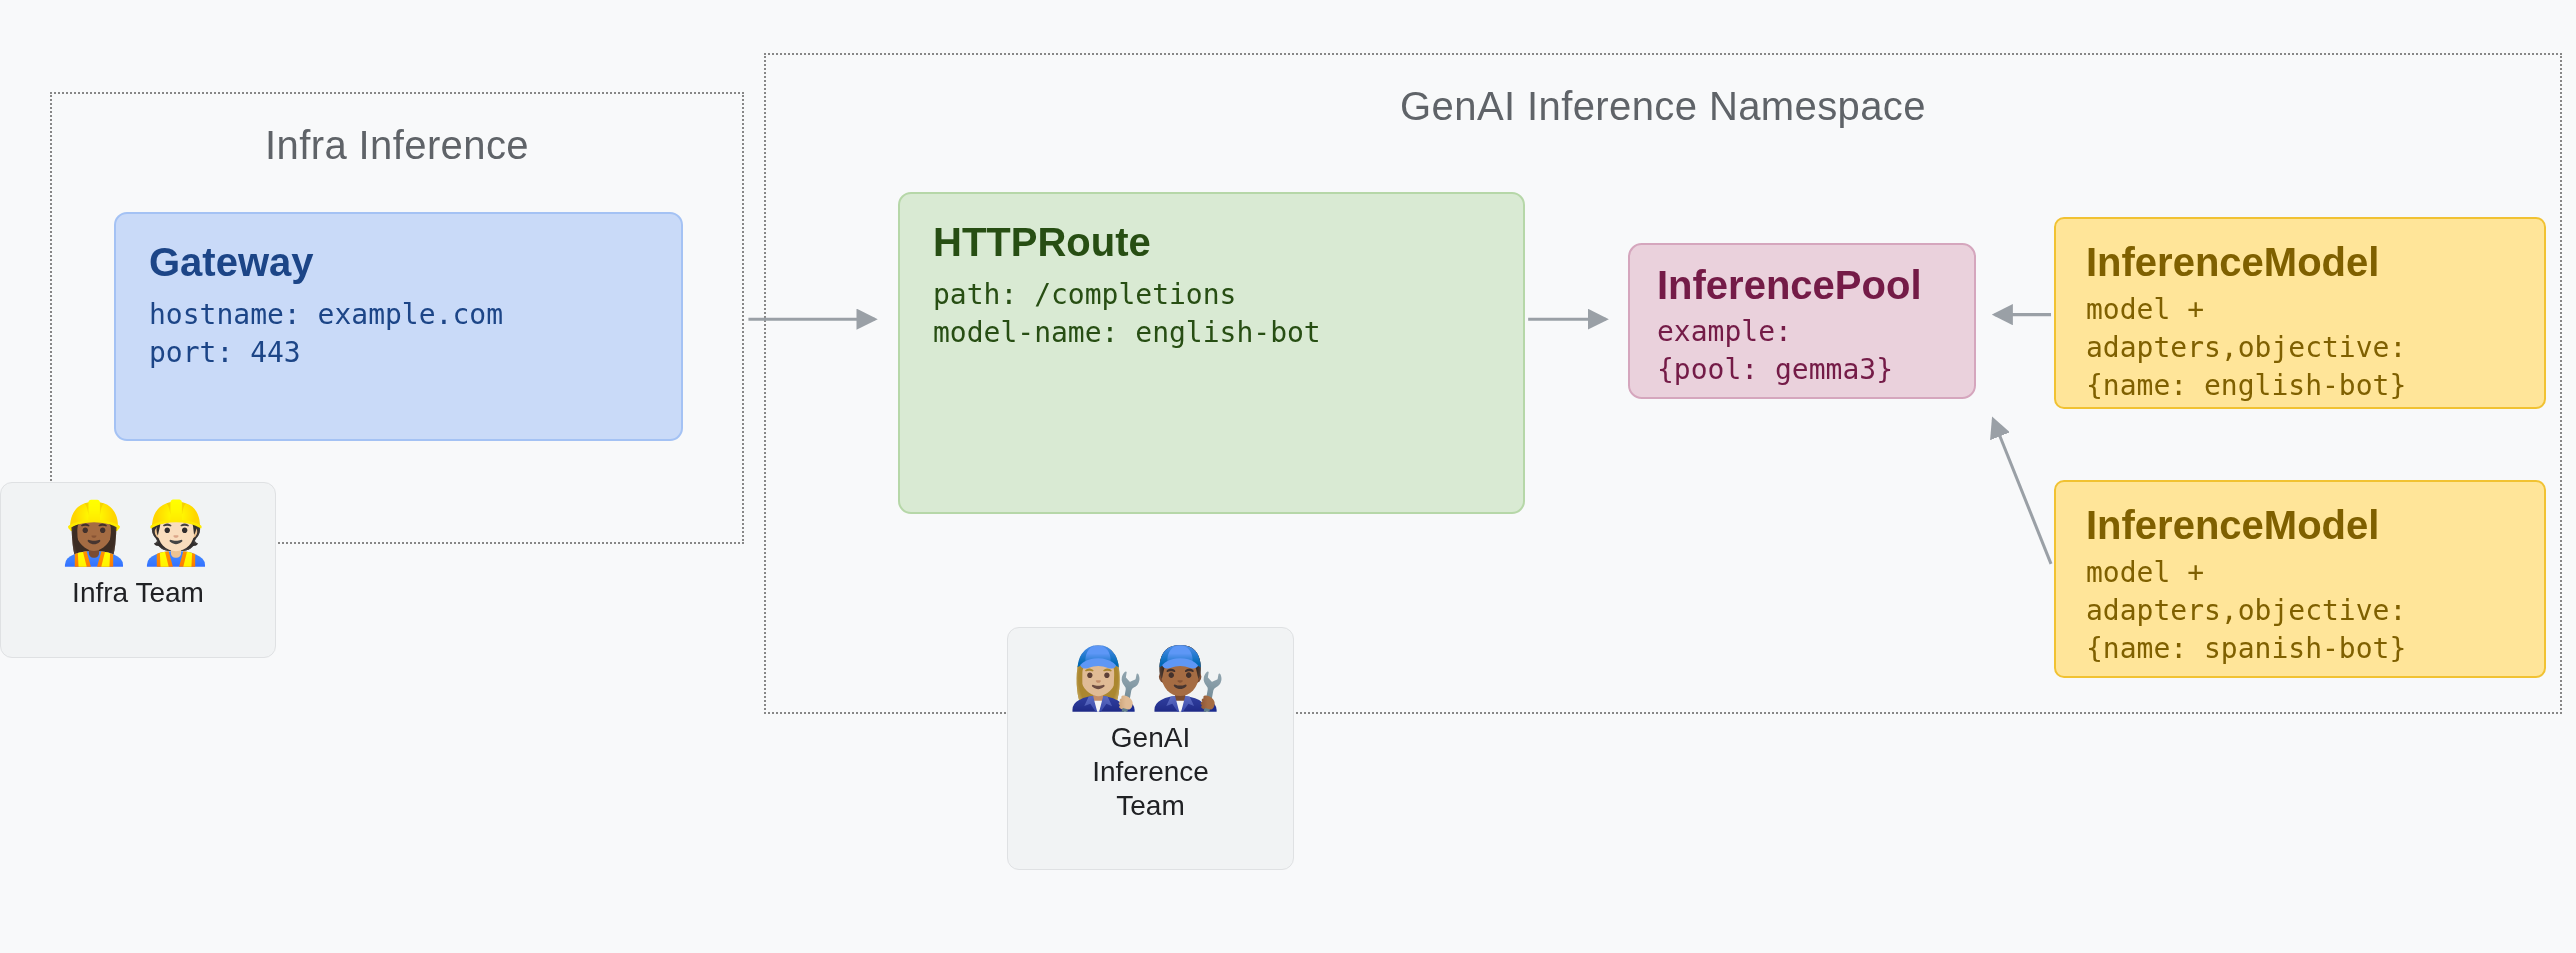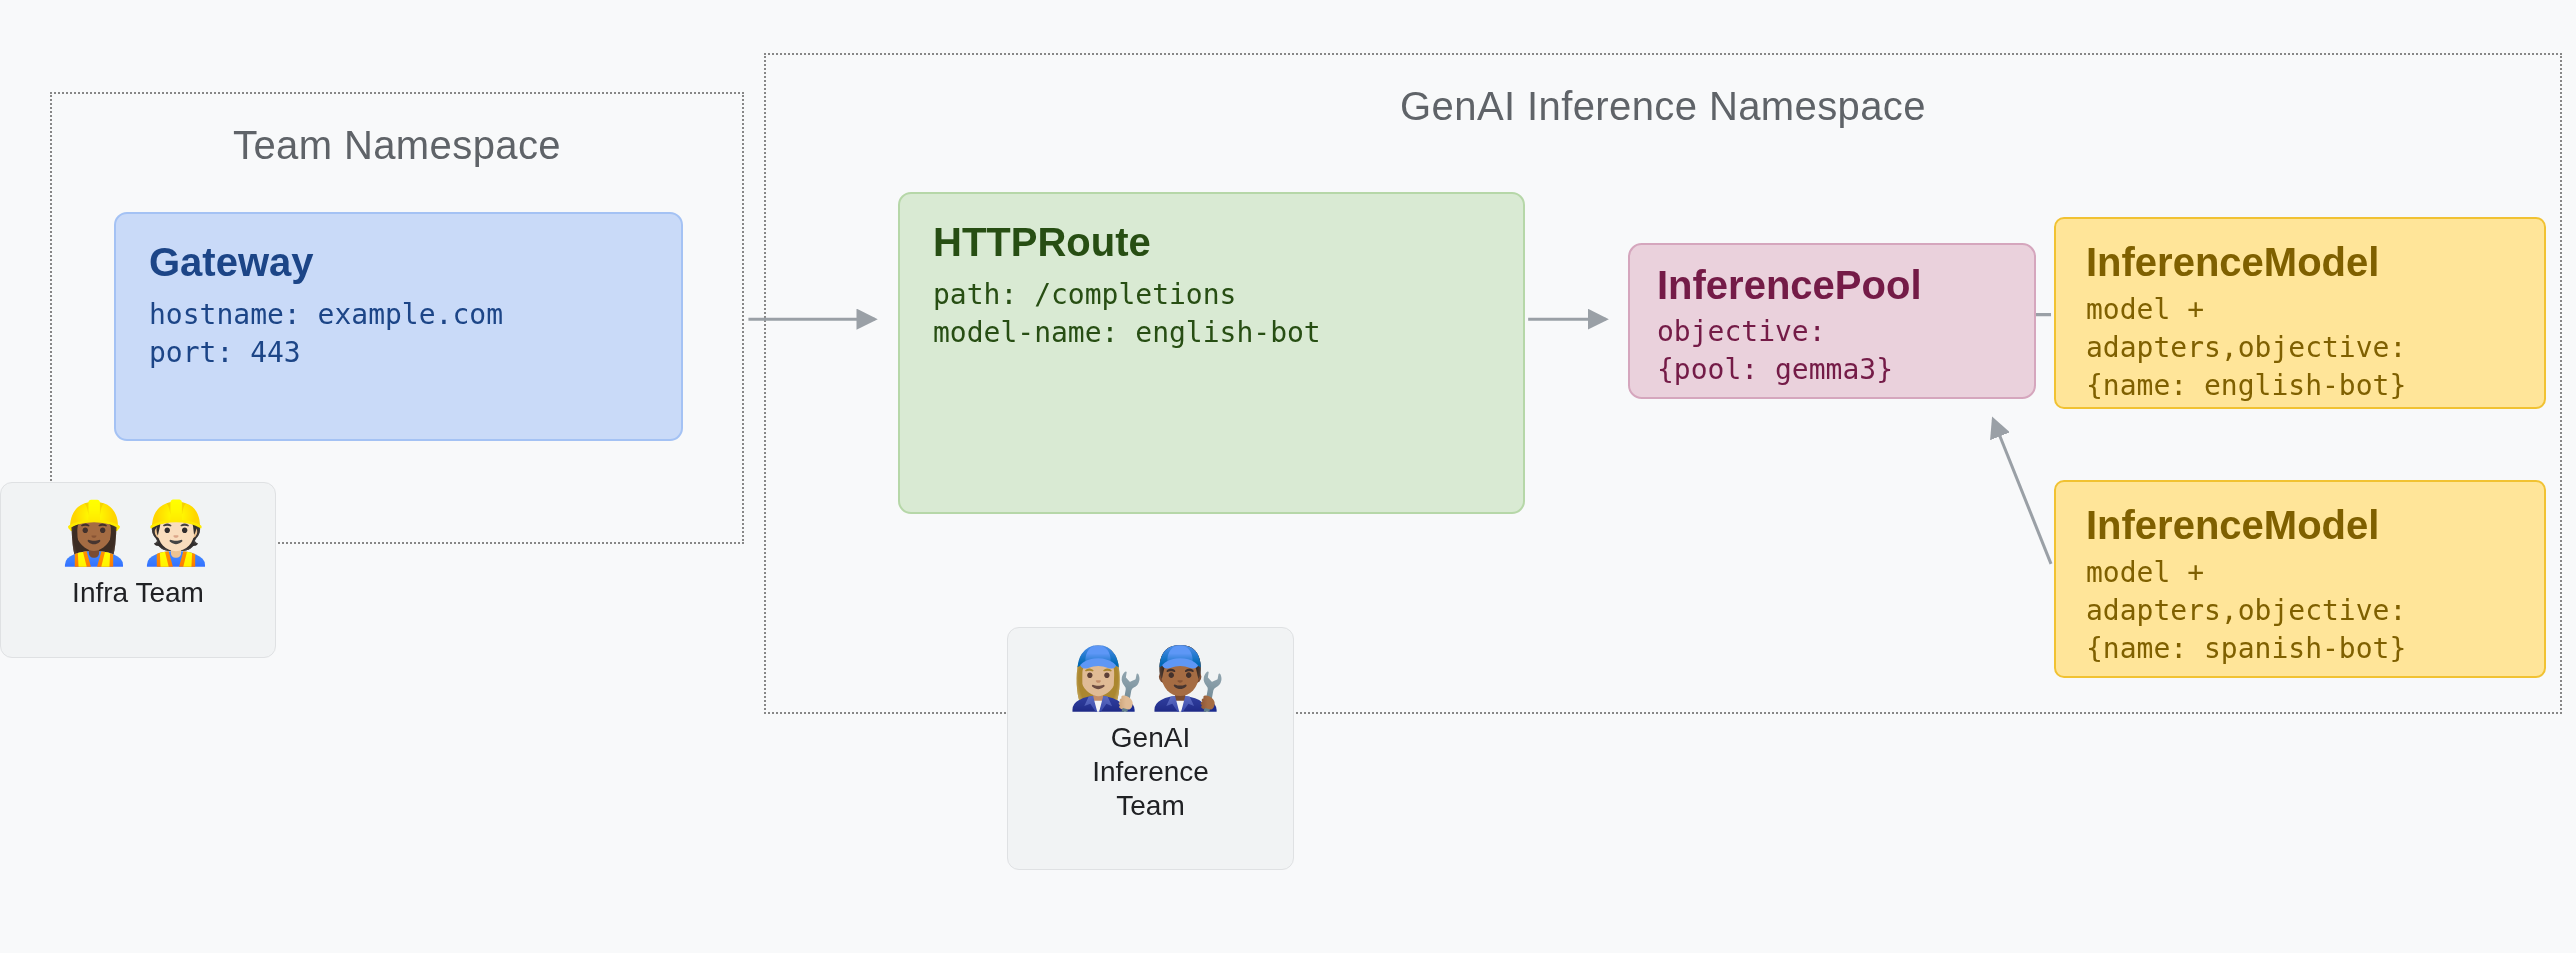--- a/index.html
+++ b/index.html
@@ -63,21 +63,21 @@
   .node-gateway .node-title, .node-gateway .node-line { color: #1c4587; }
 
   .node-httproute {
     left: 898px; top: 192px; width: 627px; height: 322px;
     background: #d9ead3;
     border: 2.3px solid #b6d7a8;
   }
   .node-httproute .node-title, .node-httproute .node-line { color: #274e13; }
 
   .node-inferencepool {
-    left: 1628px; top: 243px; width: 408px; height: 156px;
+    left: 1628px; top: 243px; width: 348px; height: 156px;
     background: #ead1dc;
     border: 2.3px solid #d5a6bd;
     border-radius: 13.7px;
     padding: 18px 27px;
   }
   .node-inferencepool .node-title, .node-inferencepool .node-line { color: #741b47; }
   .node-inferencepool .node-title { margin-bottom: 4.6px; }
 
   .node-im {
     width: 492px;
@@ -119,21 +119,21 @@
     margin-left: auto;
     margin-right: auto;
   }
 </style>
 </head>
 <body>
 
 <div class="canvas">
 
   <div class="ns ns-infra">
-    <div class="ns-title">Team Namespace</div>
+    <div class="ns-title">Infra Inference</div>
   </div>
 
   <div class="ns ns-genai">
     <div class="ns-title">GenAI Inference Namespace</div>
   </div>
 
   <svg class="edges" viewBox="0 0 3388 1254" xmlns="http://www.w3.org/2000/svg">
     <defs>
       <marker id="arrowhead" viewBox="0 0 10 10" refX="8.5" refY="5" markerWidth="7" markerHeight="7" orient="auto-start-reverse">
         <path d="M0,0 L10,5 L0,10 z" fill="#9aa0a6"></path>
@@ -152,21 +152,21 @@
   </div>
 
   <div class="node node-httproute">
     <div class="node-title">HTTPRoute</div>
     <div class="node-line">path: /completions</div>
     <div class="node-line">model-name: english-bot</div>
   </div>
 
   <div class="node node-inferencepool">
     <div class="node-title">InferencePool</div>
-    <div class="node-line">objective:</div>
+    <div class="node-line">example:</div>
     <div class="node-line">{pool: gemma3}</div>
   </div>
 
   <div class="node node-im node-im-english">
     <div class="node-title">InferenceModel</div>
     <div class="node-line">model +</div>
     <div class="node-line">adapters,objective:</div>
     <div class="node-line">{name: english-bot}</div>
   </div>
 

